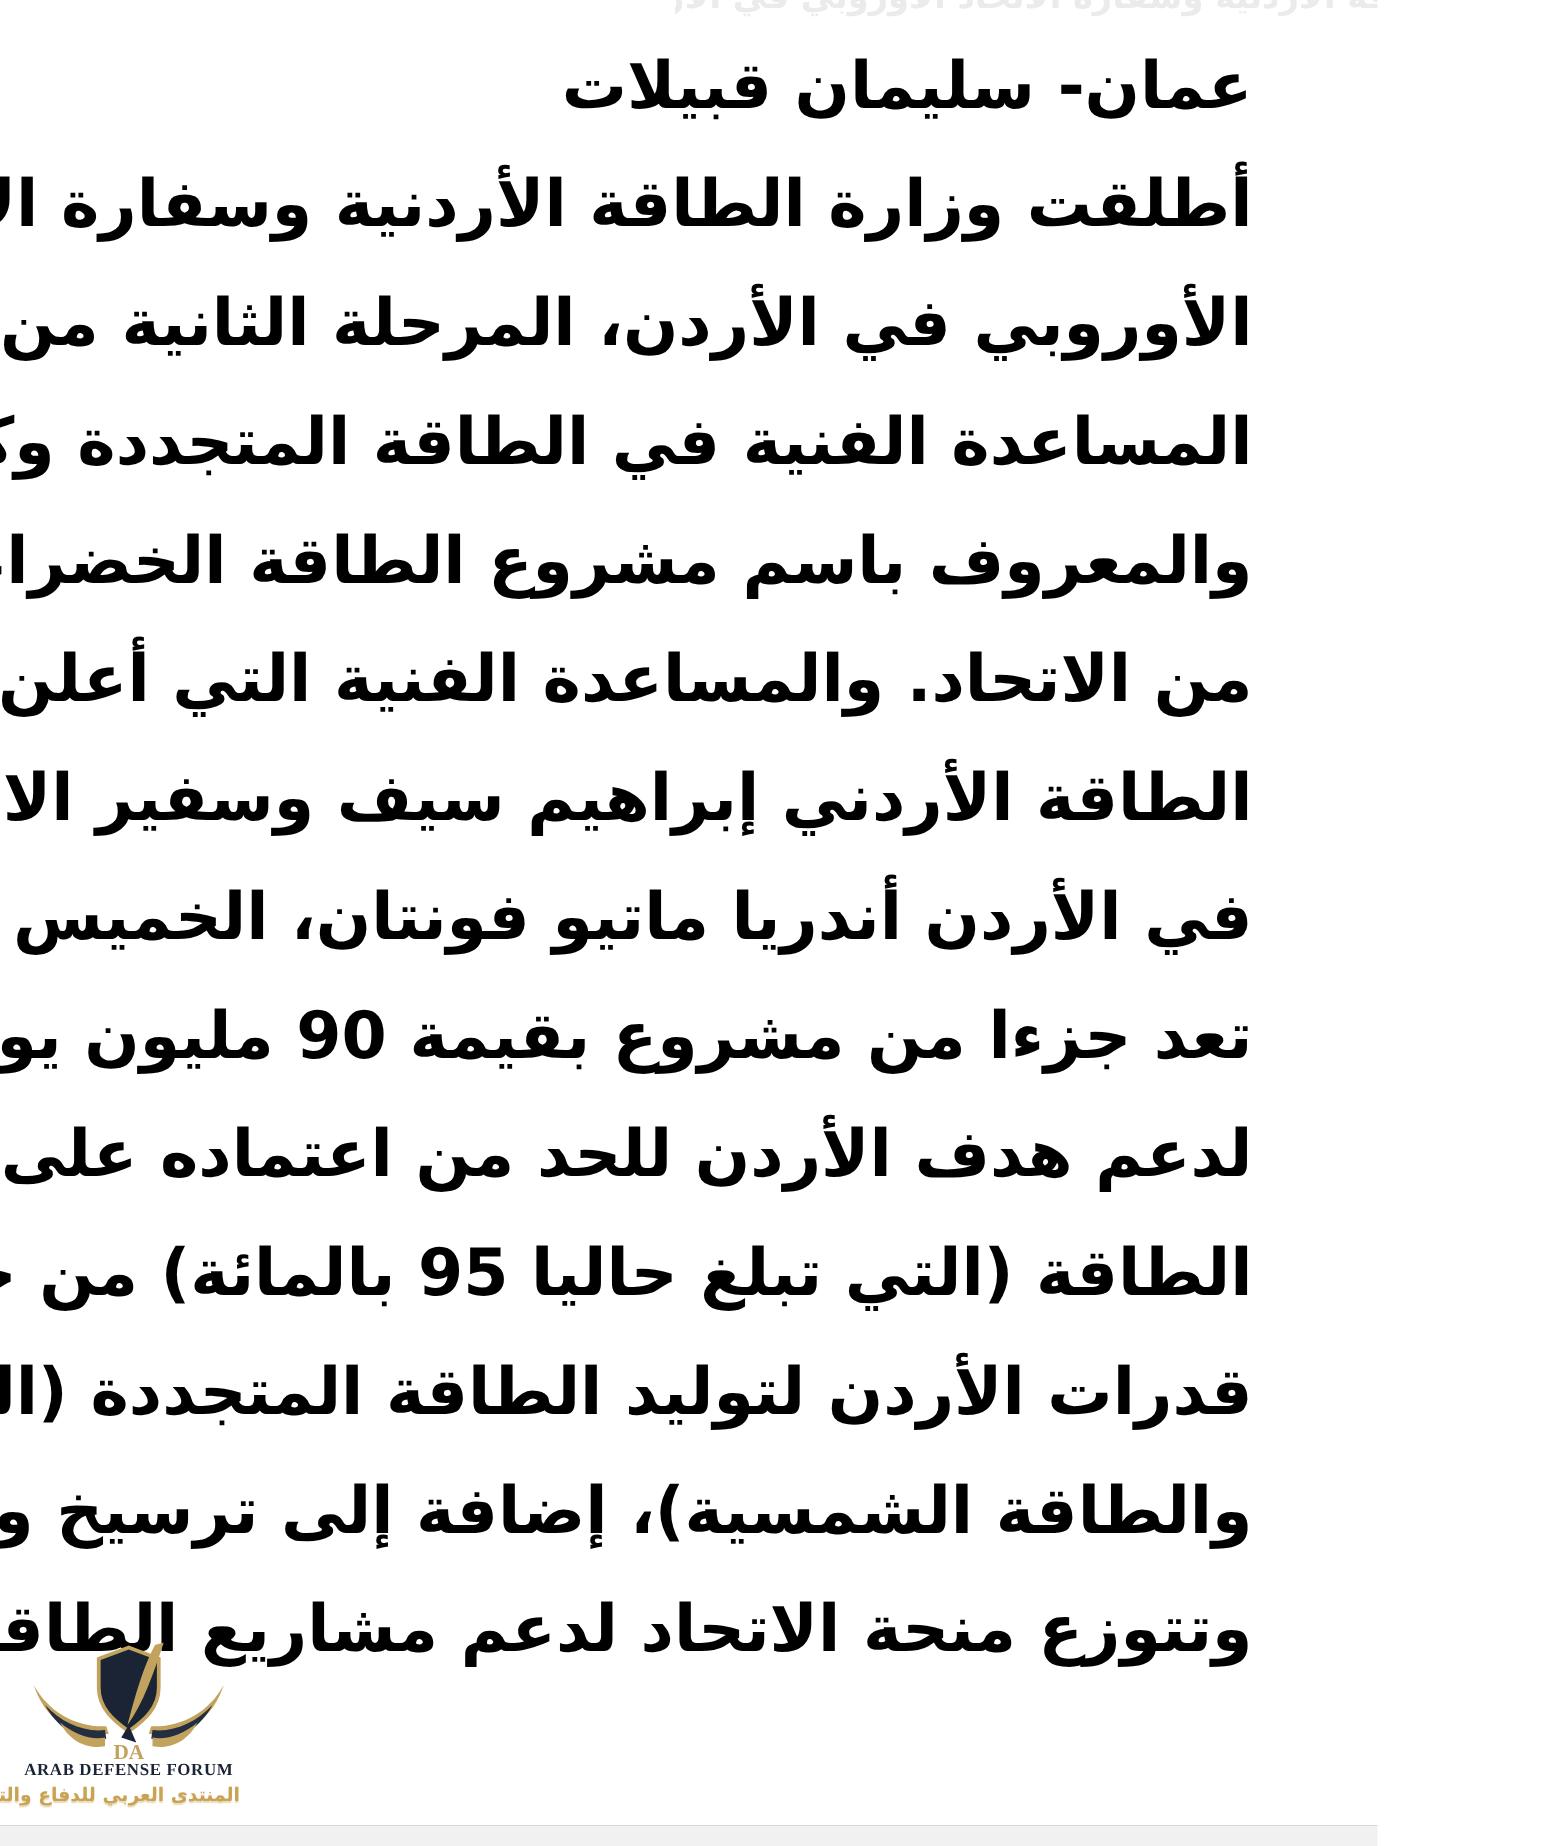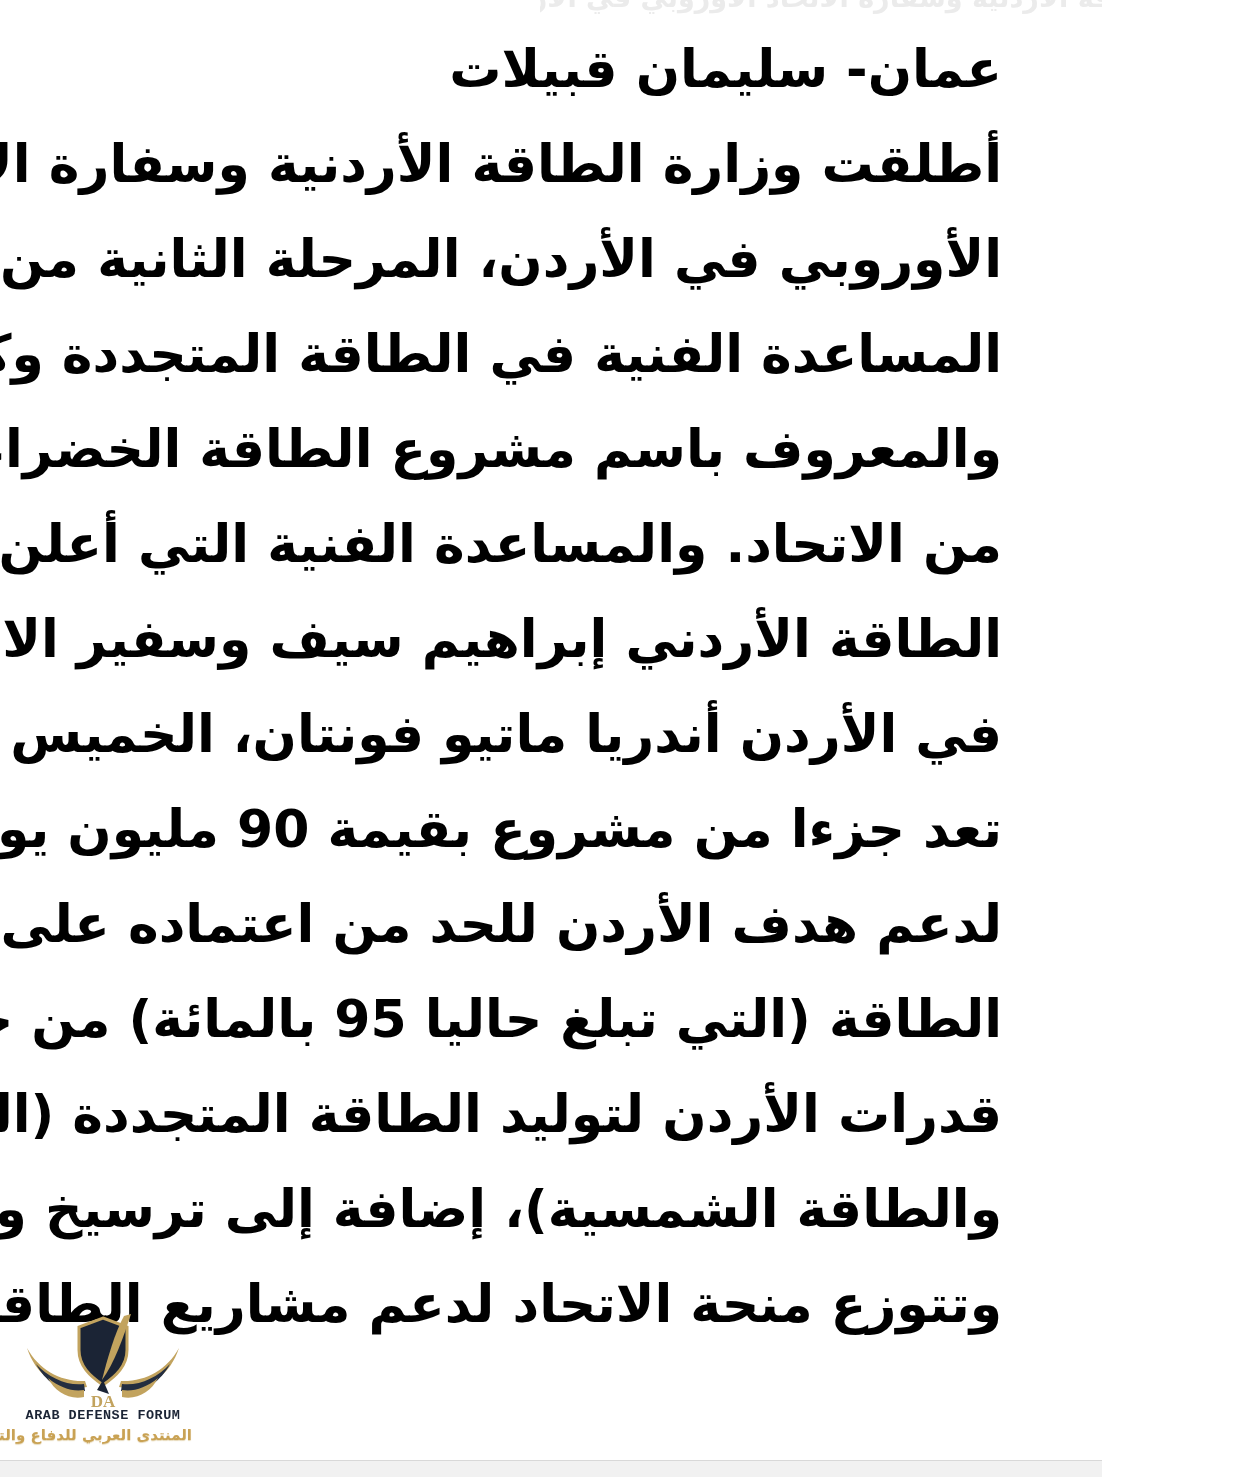--- a/index.html
+++ b/index.html
@@ -77,21 +77,21 @@
     width: 178px;
     text-align: center;
     z-index: 5;
   }
   .watermark svg {
     display: block;
     margin: 0 auto;
   }
   .forum-name {
     margin-top: -2px;
-    font-family: Liberation Mono, monospace;
+    font-family: Liberation Serif, serif;
     font-size: 13.5px;
     font-weight: bold;
     letter-spacing: 0.5px;
     color: #1b2435;
     white-space: nowrap;
     text-align: center;
   }
   .forum-tagline {
     margin-top: 3px;
     direction: rtl;

